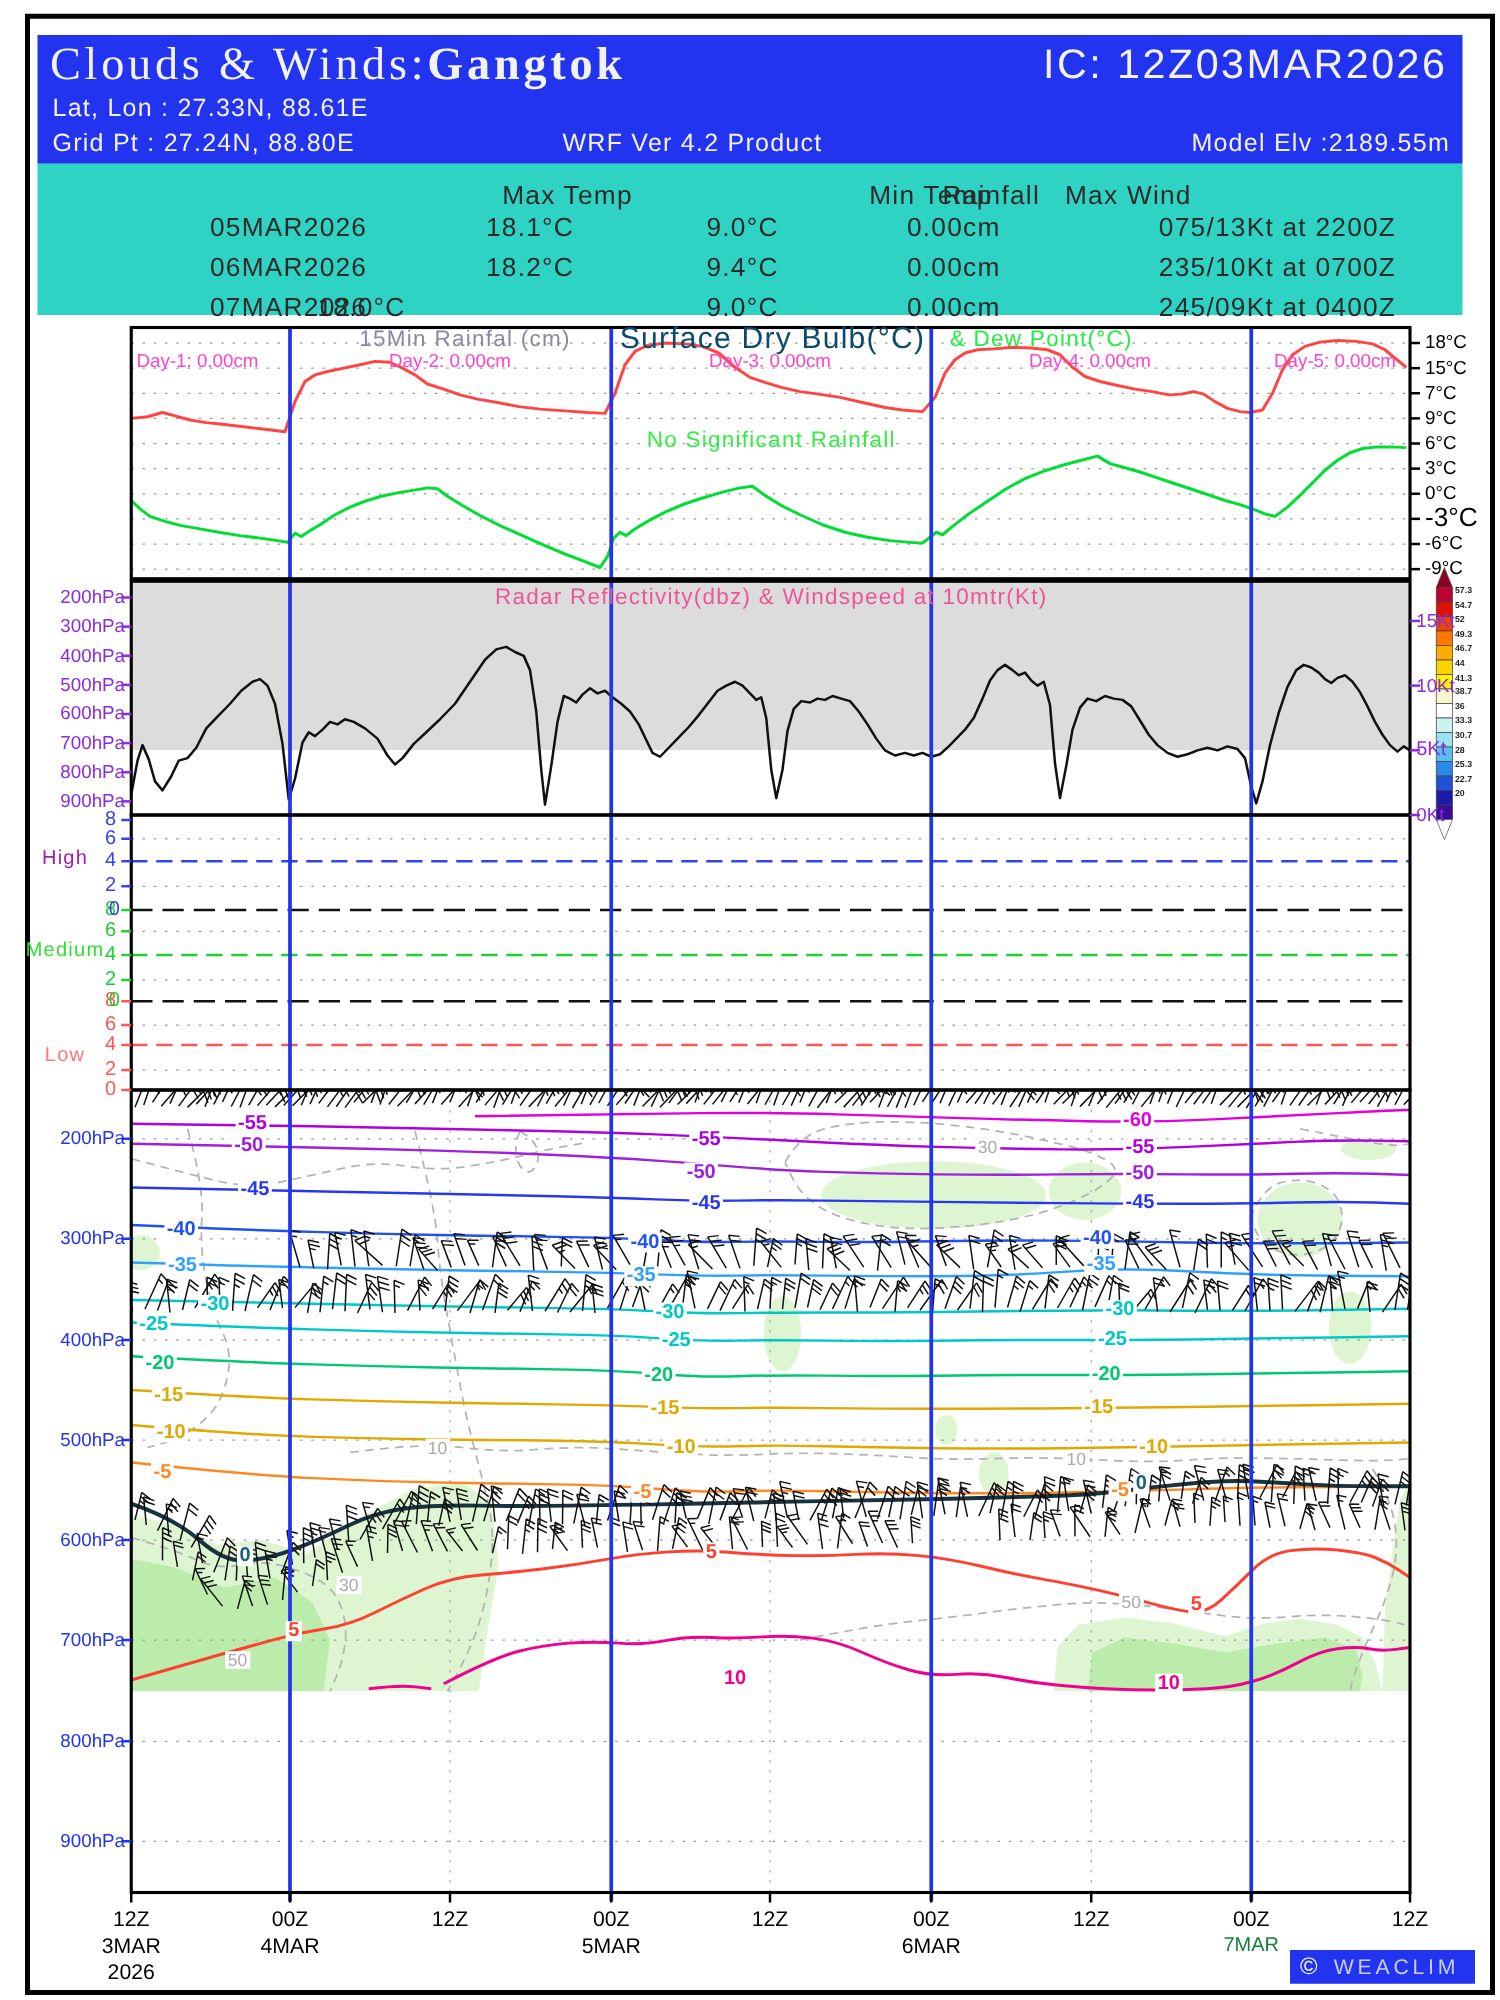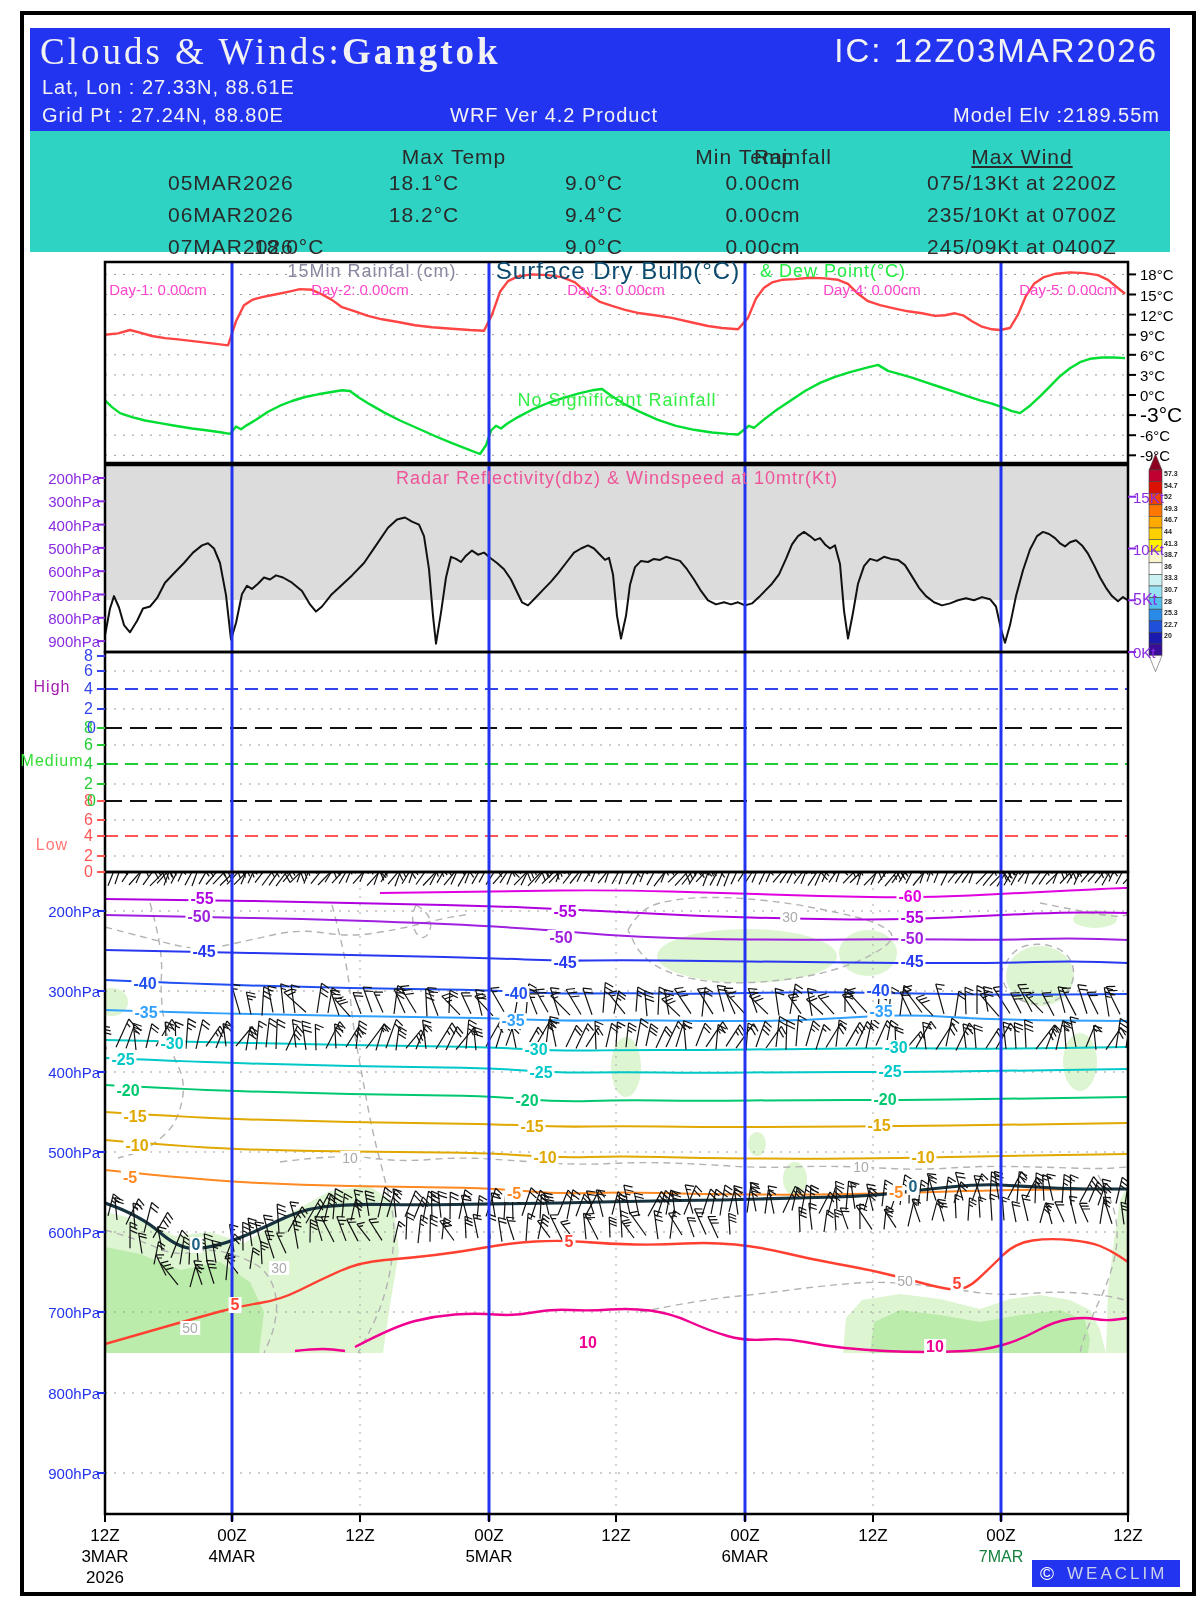--- a/index.html
+++ b/index.html
@@ -39,21 +39,21 @@
     <div class="l2">Lat, Lon : 27.33N, 88.61E</div>
     <div class="l3">Grid Pt  : 27.24N, 88.80E</div>
     <div class="l3b">WRF Ver 4.2 Product</div>
     <div class="l3c">Model Elv :2189.55m</div>
   </div>
 
   <div class="cyanbox" id="tblbox">
       <div class="cell" style="top: 14px; left: 254px; width: 340px; text-align: center;">Max Temp</div>
       <div class="cell" style="top: 14px; left: 424px; width: 340px; text-align: right;">Min Temp</div>
       <div class="cell" style="top: 14px; left: 593px; width: 340px; text-align: center;">Rainfall</div>
-      <div class="cell" style="top: 14px; left: 822px; width: 340px; text-align: center; text-decoration: underline;">Max Wind</div>
+      <div class="cell" style="top: 14px; left: 822px; width: 340px; text-align: left;">Max Wind</div>
       <div class="cell" style="top: 40px; left: 138px;">05MAR2026</div>
       <div class="cell" style="top: 40px; left: 224px; width: 340px; text-align: center;">18.1°C</div>
       <div class="cell" style="top: 40px; left: 394px; width: 340px; text-align: center;">9.0°C</div>
       <div class="cell" style="top: 40px; left: 563px; width: 340px; text-align: center;">0.00cm</div>
       <div class="cell" style="top: 40px; left: 822px; width: 340px; text-align: center;">075/13Kt at 2200Z</div>
       <div class="cell" style="top: 72px; left: 138px;">06MAR2026</div>
       <div class="cell" style="top: 72px; left: 224px; width: 340px; text-align: center;">18.2°C</div>
       <div class="cell" style="top: 72px; left: 394px; width: 340px; text-align: center;">9.4°C</div>
       <div class="cell" style="top: 72px; left: 563px; width: 340px; text-align: center;">0.00cm</div>
       <div class="cell" style="top: 72px; left: 822px; width: 340px; text-align: center;">235/10Kt at 0700Z</div>
@@ -783,29 +783,29 @@
         <rect x="1149" y="632.4" width="13" height="11.6" fill="#1a1aae" stroke="#444" stroke-width="0.6"></rect>
         <rect x="1149" y="644" width="13" height="11.6" fill="#3a0d98" stroke="#444" stroke-width="0.6"></rect>
         <path d="M1149 655.6L1162 655.6L1155.5 671.6Z" fill="#ffffff" stroke="#555" stroke-width="0.6"></path>
       </g>
     </svg>
 
   <div id="labels">
       <div class="lb ctr" style="left: 372px; top: 271px; color: rgb(136, 136, 160); font-size: 18px; letter-spacing: 1px;">15Min Rainfal (cm)</div>
       <div class="lb ctr" style="left: 618px; top: 271px; color: #0c4a6e; font-size: 24px; letter-spacing: 1px;">Surface Dry Bulb(°C)</div>
       <div class="lb ctr" style="left: 833px; top: 271px; color: rgb(34, 238, 68); font-size: 18px; letter-spacing: 1px;">&amp; Dew Point(°C)</div>
-      <div class="lb ctr" style="left: 617px; top: 352px; color: rgb(51, 238, 68); font-size: 18px; letter-spacing: 1px; margin-top: 48px;">No Significant Rainfall</div>
+      <div class="lb ctr" style="left: 617px; top: 352px; color: rgb(51, 238, 68); font-size: 18px; letter-spacing: 1px;">No Significant Rainfall</div>
       <div class="lb ctr" style="left: 158px; top: 289px; color: rgb(255, 68, 204); font-size: 15px;">Day-1: 0.00cm</div>
       <div class="lb ctr" style="left: 360px; top: 289px; color: rgb(255, 68, 204); font-size: 15px;">Day-2: 0.00cm</div>
       <div class="lb ctr" style="left: 616px; top: 289px; color: rgb(255, 68, 204); font-size: 15px;">Day-3: 0.00cm</div>
       <div class="lb ctr" style="left: 872px; top: 289px; color: rgb(255, 68, 204); font-size: 15px;">Day-4: 0.00cm</div>
       <div class="lb ctr" style="left: 1068px; top: 289px; color: rgb(255, 68, 204); font-size: 15px;">Day-5: 0.00cm</div>
       <div class="lb lft" style="left: 1140px; top: 274.4px; font-size: 15px; color: rgb(0, 0, 0);">18°C</div>
       <div class="lb lft" style="left: 1140px; top: 294.5px; font-size: 15px; color: rgb(0, 0, 0);">15°C</div>
-      <div class="lb lft" style="left: 1140px; top: 314.6px; font-size: 15px; color: rgb(0, 0, 0);">12°C</div>
+      <div class="lb lft" style="left: 1140px; top: 314.6px; font-size: 15px; color: rgb(0, 0, 0);">7°C</div>
       <div class="lb lft" style="left: 1140px; top: 334.7px; font-size: 15px; color: rgb(0, 0, 0);">9°C</div>
       <div class="lb lft" style="left: 1140px; top: 354.8px; font-size: 15px; color: rgb(0, 0, 0);">6°C</div>
       <div class="lb lft" style="left: 1140px; top: 374.9px; font-size: 15px; color: rgb(0, 0, 0);">3°C</div>
       <div class="lb lft" style="left: 1140px; top: 395px; font-size: 15px; color: rgb(0, 0, 0);">0°C</div>
       <div class="lb lft" style="left: 1140px; top: 415.1px; font-size: 21px; color: rgb(0, 0, 0);">-3°C</div>
       <div class="lb lft" style="left: 1140px; top: 435.2px; font-size: 15px; color: rgb(0, 0, 0);">-6°C</div>
       <div class="lb lft" style="left: 1140px; top: 455.3px; font-size: 15px; color: rgb(0, 0, 0);">-9°C</div>
       <div class="lb ctr" style="left: 617px; top: 478px; color: rgb(238, 85, 153); font-size: 18px; letter-spacing: 1px;">Radar Reflectivity(dbz) &amp; Windspeed at 10mtr(Kt)</div>
       <div class="lb rgt" style="left: 100px; top: 478px; color: rgb(138, 43, 226); font-size: 15px;">200hPa</div>
       <div class="lb rgt" style="left: 100px; top: 501.3px; color: rgb(138, 43, 226); font-size: 15px;">300hPa</div>

